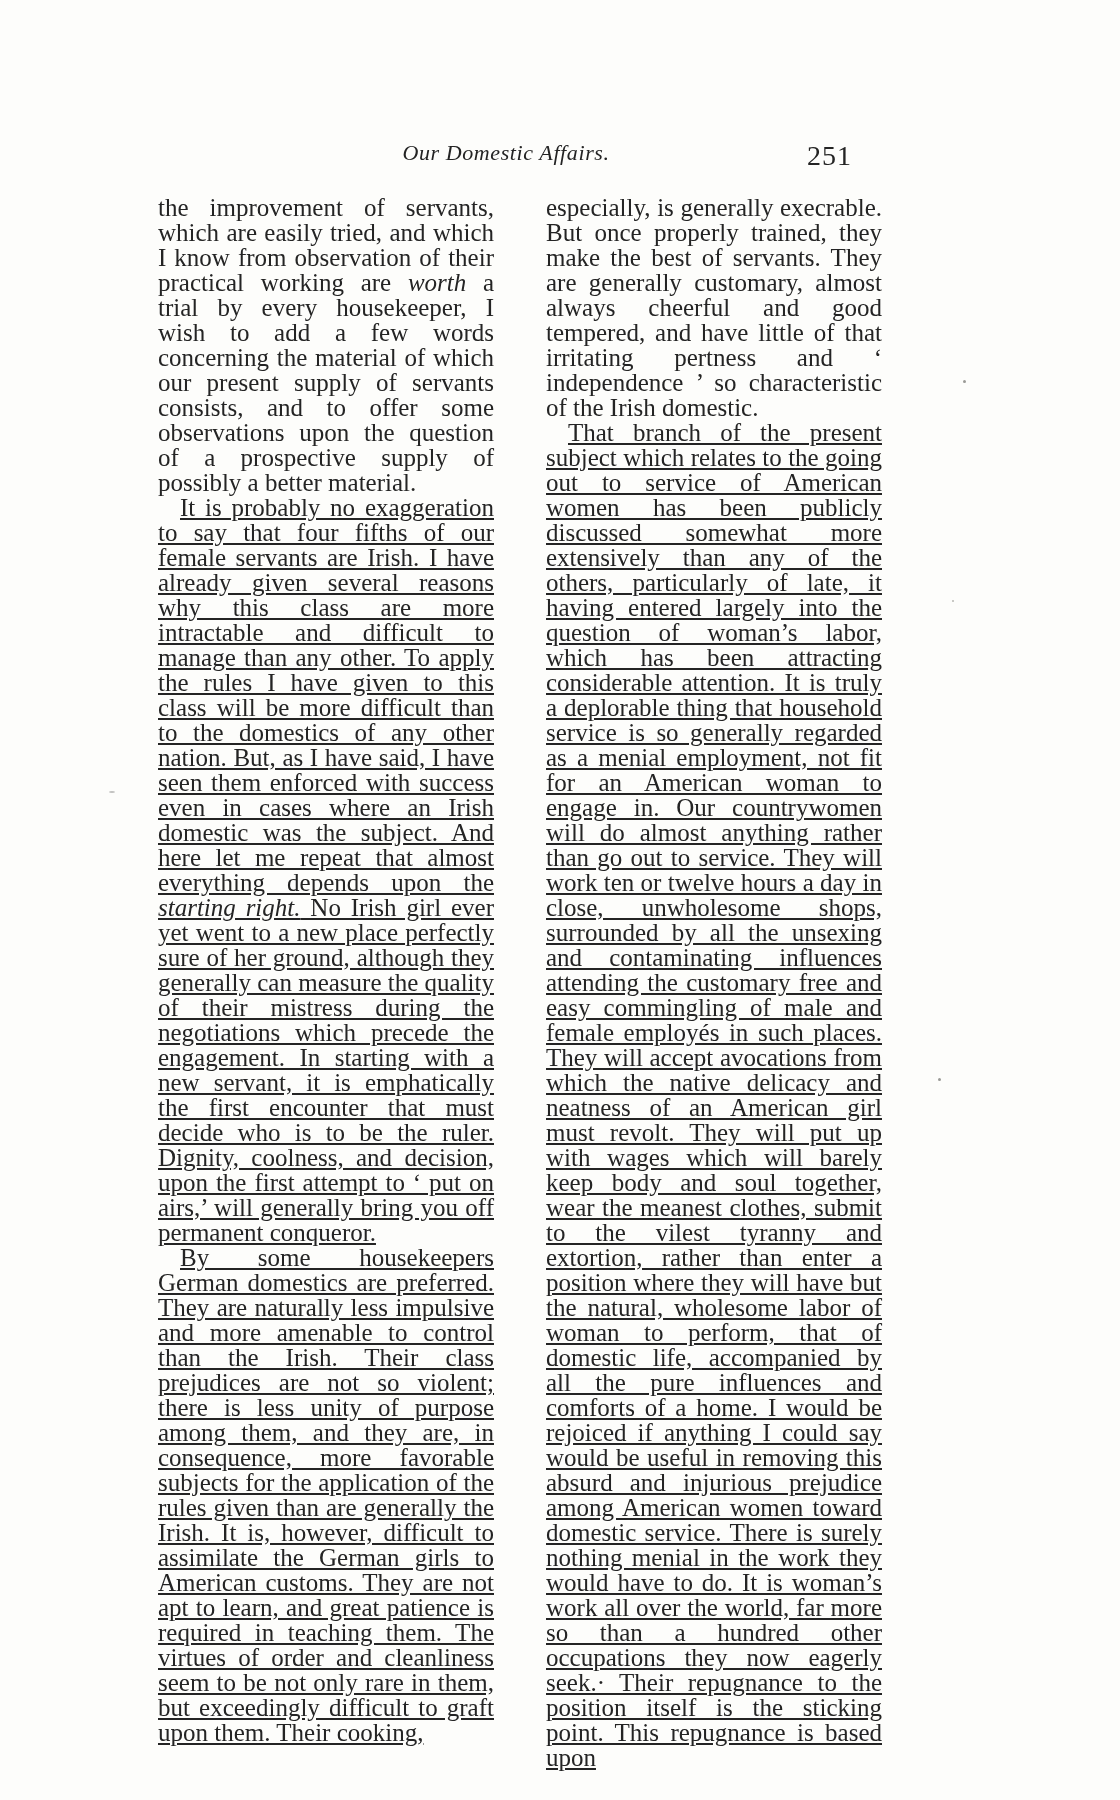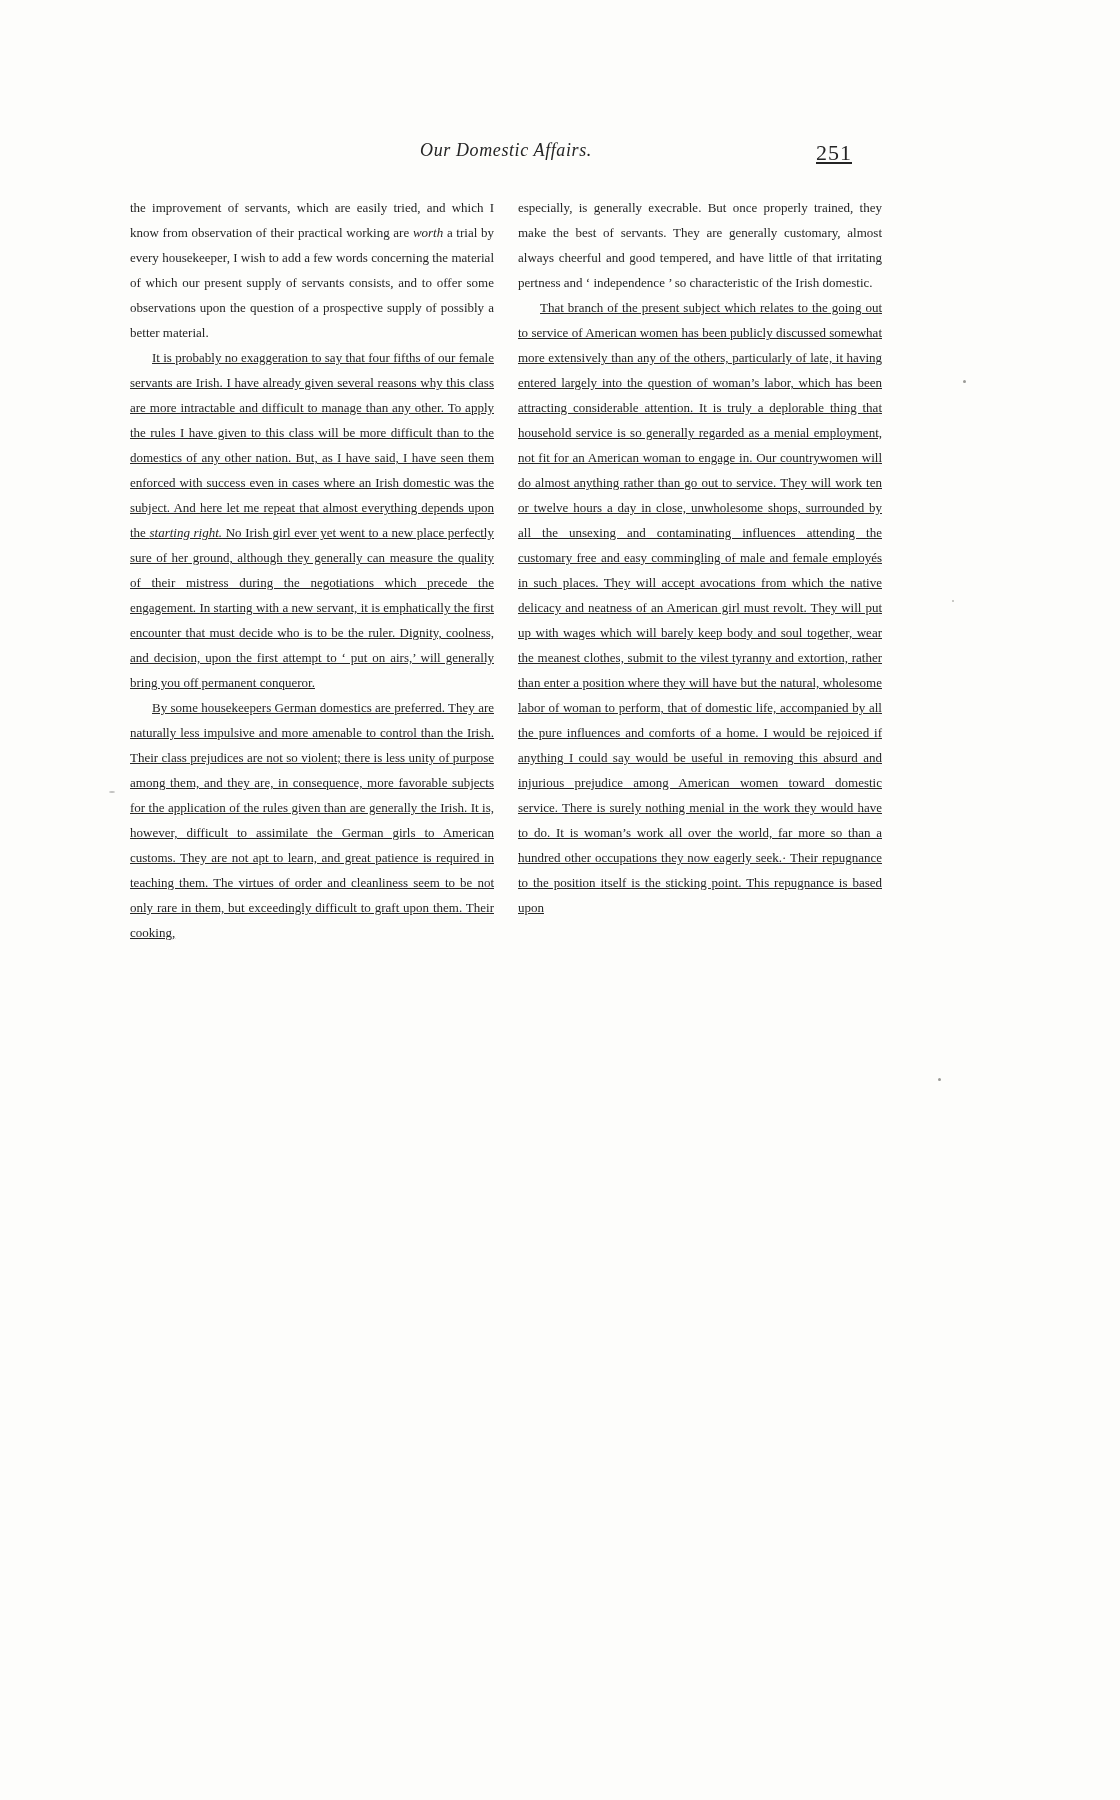--- a/index.html
+++ b/index.html
@@ -24,42 +24,42 @@
   .header {
     position: relative;
     height: 34px;
   }
   .running-title {
     position: absolute;
     left: 0;
     right: 0;
     text-align: center;
     font-style: italic;
-    font-size: 18px;
+    font-size: 22px;
     letter-spacing: 0.6px;
   }
   .page-number {
     position: absolute;
     right: 30px;
     top: 0;
-    font-size: 22px;
+    font-size: 28px;
     letter-spacing: 1px;
-    text-decoration: underline;
   }
   .columns {
     display: flex;
     gap: 24px;
     margin-top: 21px;
   }
   .column {
     width: 364px;
-    font-size: 13px;
+    font-size: 25px;
     line-height: 25px;
     text-align: justify;
     hyphens: auto;
+    margin-left: 28px;
     -webkit-hyphens: auto;
   }
   .para {
     margin: 0;
     padding: 0;
   }
   .para.indent {
     text-indent: 22px;
     text-decoration: underline;
   }

